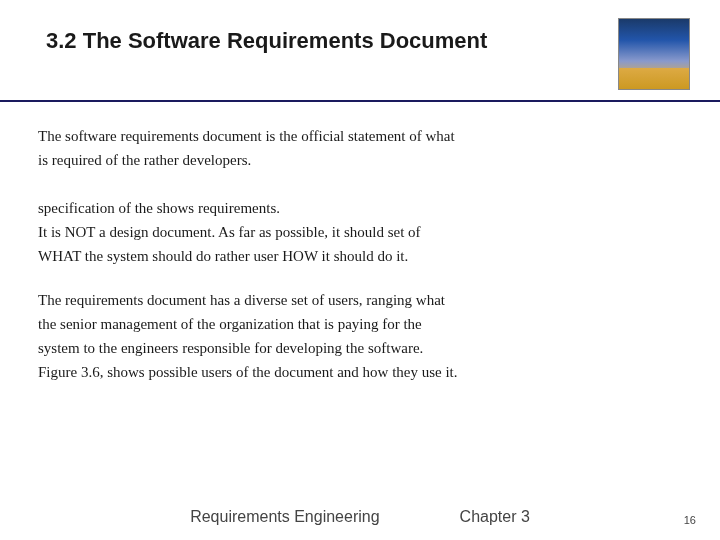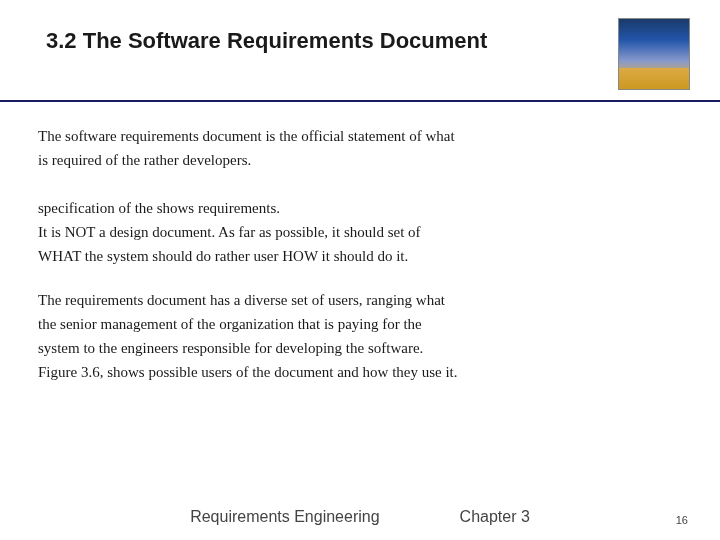--- a/index.html
+++ b/index.html
@@ -95,21 +95,21 @@
       justify-content: center;
       align-items: center;
       gap: 80px;
       font-family: Arial, sans-serif;
       font-size: 16px;
       color: #444444;
     }
 
     .footer-page {
       position: absolute;
-      right: 32px;
+      right: 24px;
       bottom: 14px;
       font-family: Arial, sans-serif;
       font-size: 11px;
       color: #444444;
     }
   </style>
 </head>
 <body>
 
 <div class="slide">

